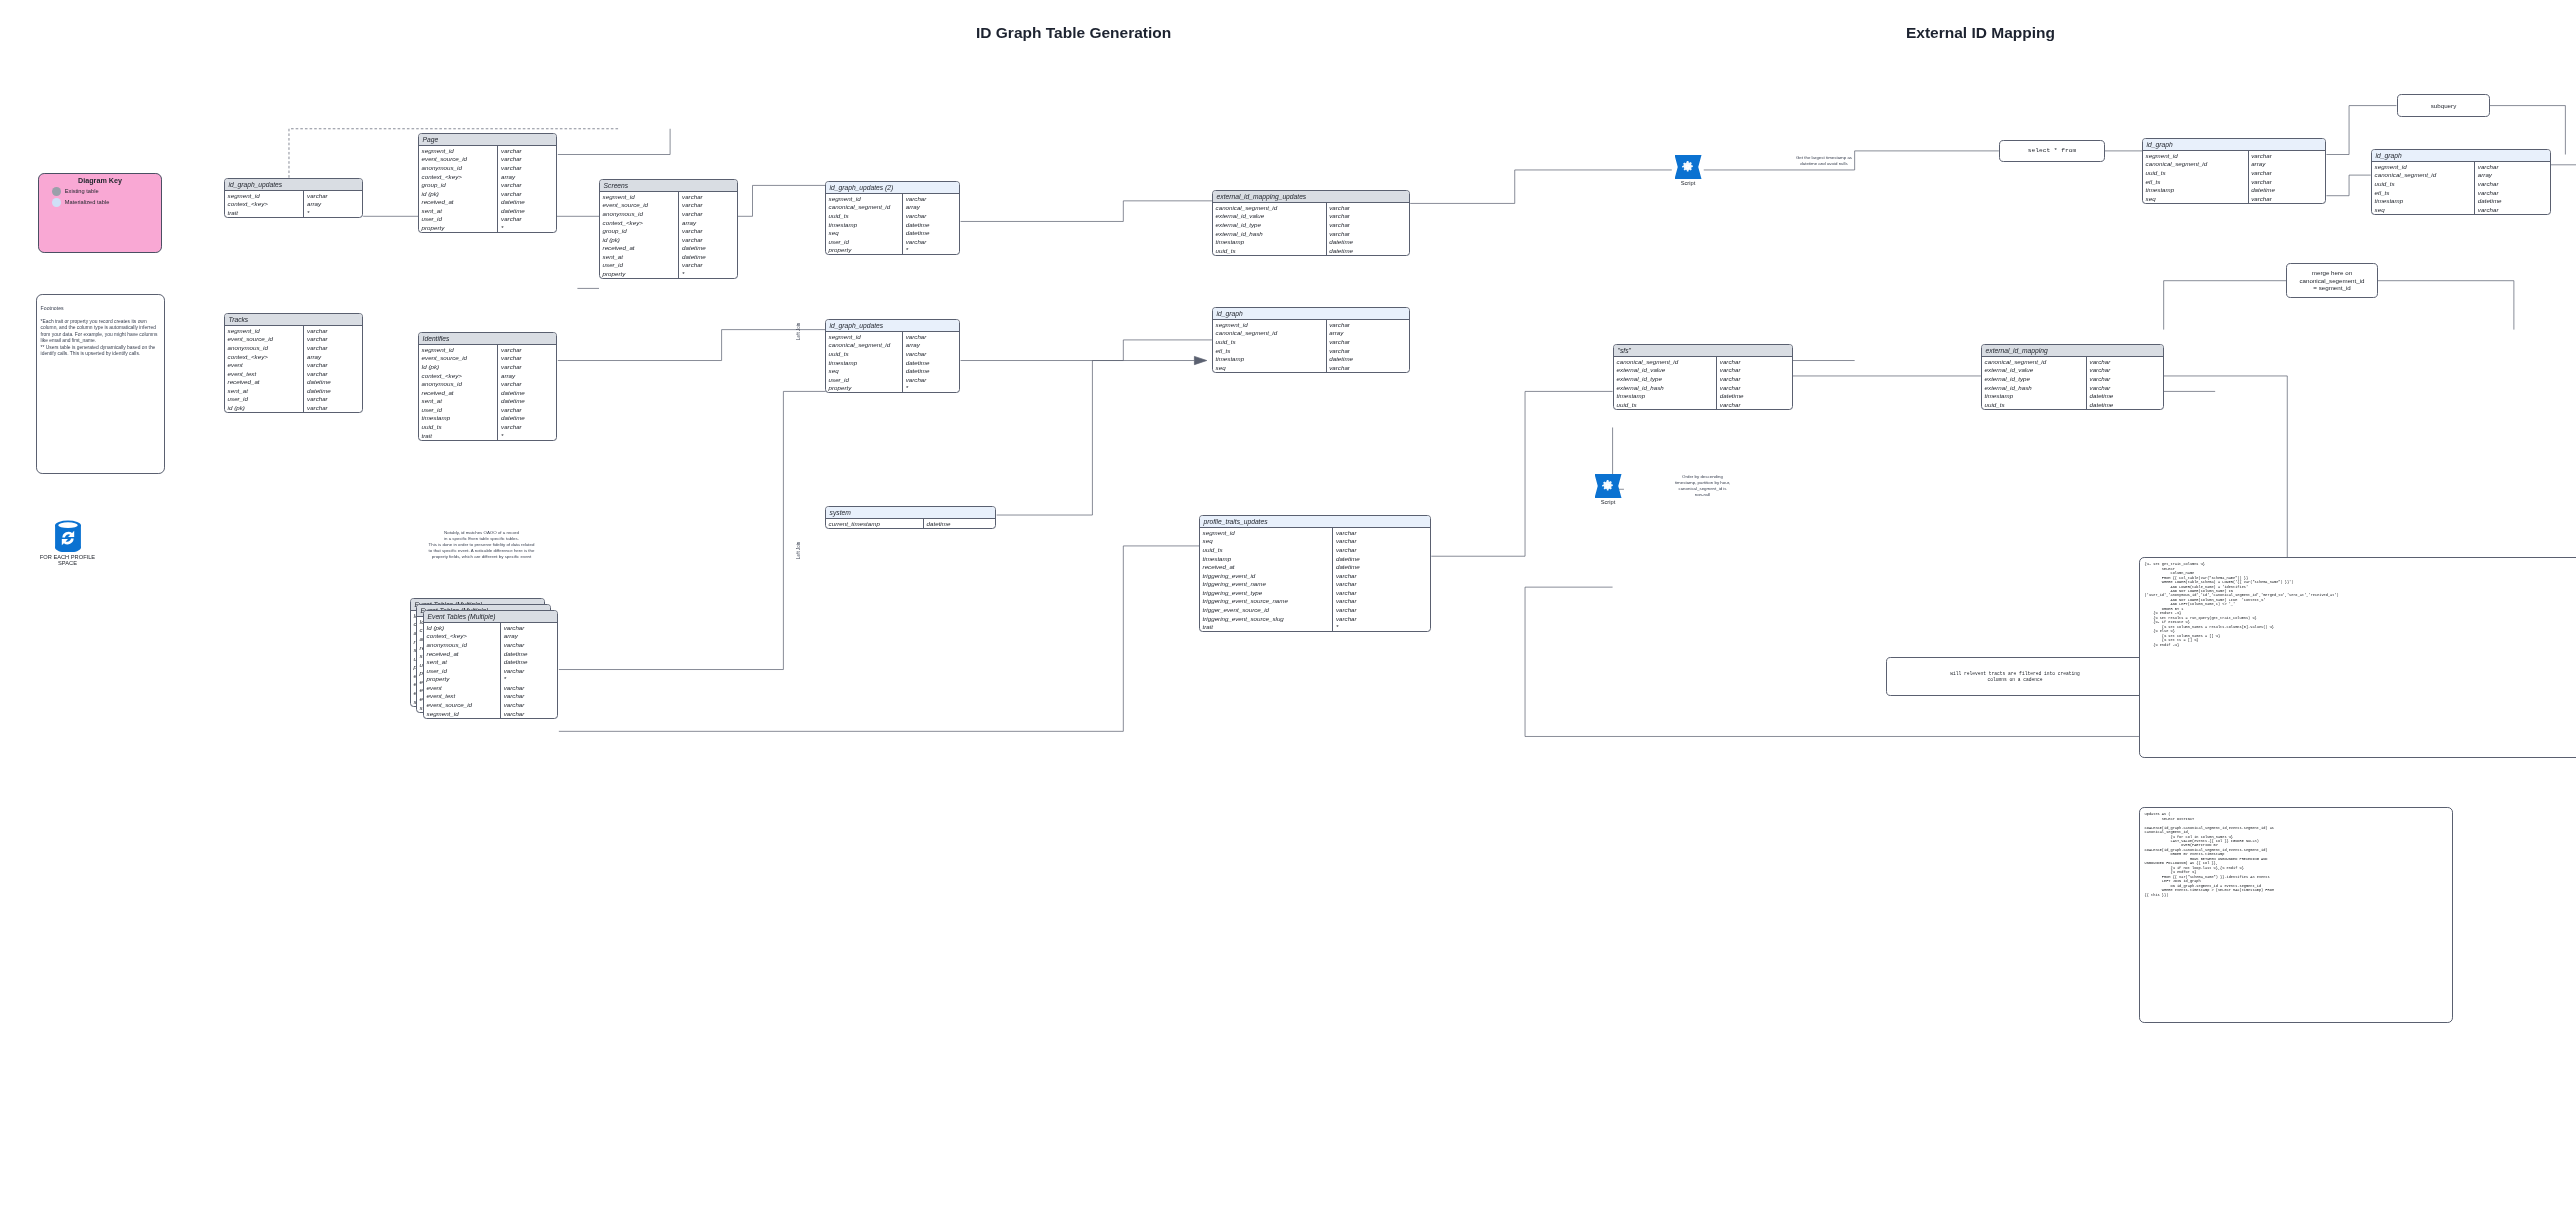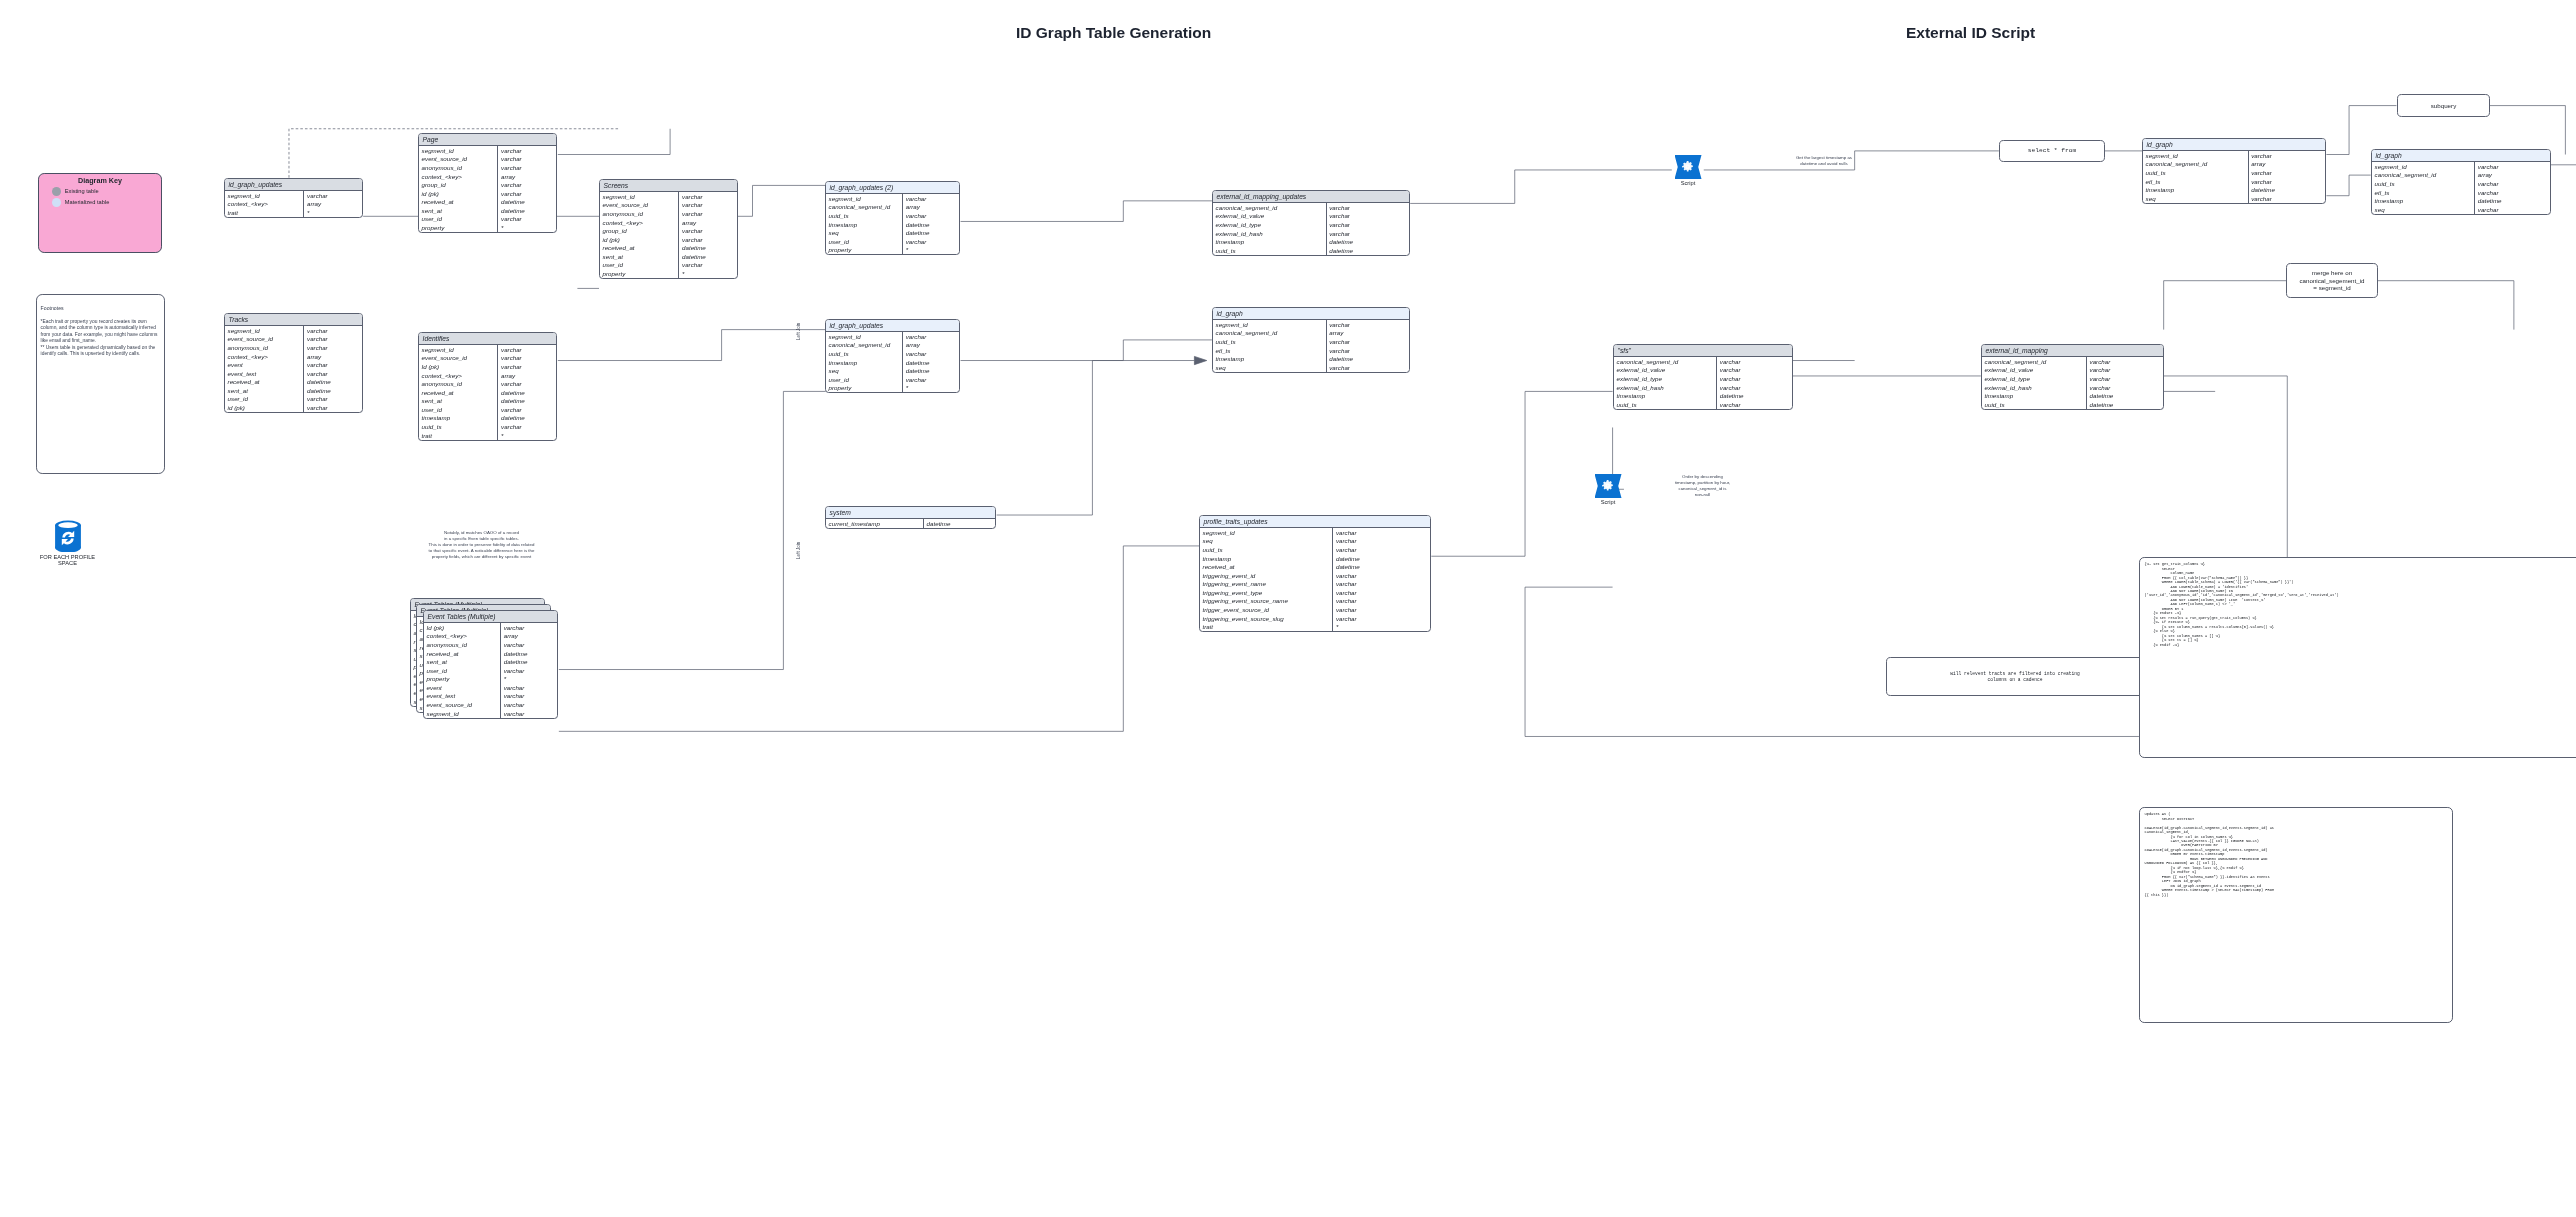--- a/index.html
+++ b/index.html
@@ -238,22 +238,22 @@
 
     <path d="M6240,600 L6240,655"></path>
     <polygon points="6240,662 6226,636 6254,636"></polygon>
 
     <path d="M5990,120 L6200,120 L6200,600"></path>
     <path d="M5512,470 L5560,470"></path>
     <path d="M3480,700 L3600,700"></path>
     <path d="M4200,760 L4300,760"></path>
   </svg>
 
-  <div class="sec-title" style="left:1016px;top:24px;">ID Graph Table Generation</div>
-  <div class="sec-title" style="left:1906px;top:24px;">External ID Script</div>
+  <div class="sec-title" style="left:976px;top:24px;">ID Graph Table Generation</div>
+  <div class="sec-title" style="left:1906px;top:24px;">External ID Mapping</div>
 
   <div class="keybox" style="left:38px;top:173px;width:124px;height:80px;">
     <div class="ttl">Diagram
 Key</div>
     <div class="keyrow">
       <div class="swatch existing"></div>
       <span>Existing table</span>
     </div>
     <div class="keyrow">
       <div class="swatch materialized"></div>

